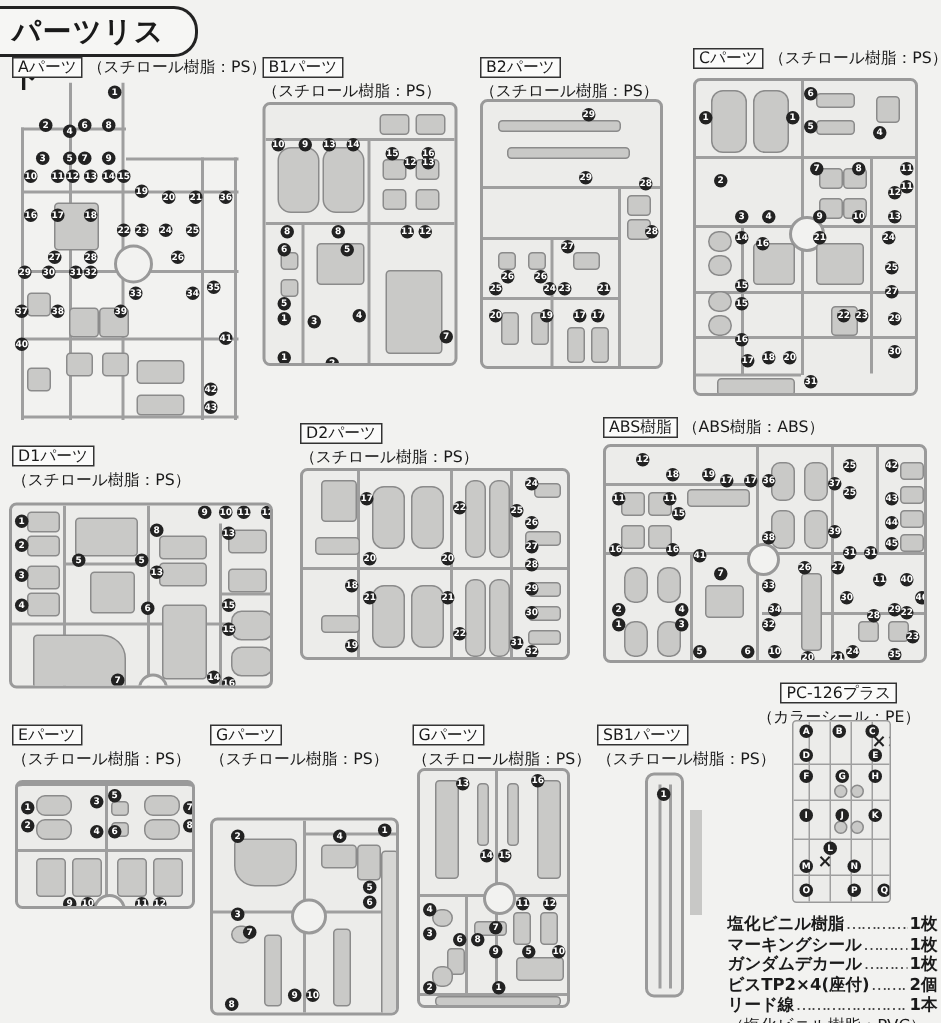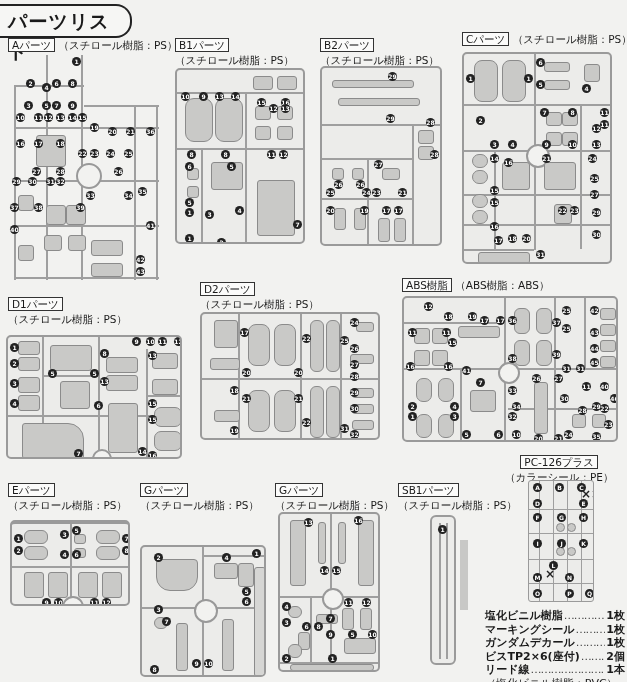--- a/index.html
+++ b/index.html
@@ -577,21 +577,21 @@
       <span>マーキングシール</span>
       <span class="dots">……………………………</span>
       <span>1枚</span>
     </div>
   <div class="acc-row">
       <span>ガンダムデカール</span>
       <span class="dots">……………………………</span>
       <span>1枚</span>
     </div>
   <div class="acc-row">
-      <span>ビスTP2×6(座付)</span>
+      <span>ビスTP2×4(座付)</span>
       <span class="dots">……………………………</span>
       <span>2個</span>
     </div>
   <div class="acc-row">
       <span>リード線</span>
       <span class="dots">……………………………</span>
       <span>1本</span>
     </div>
   <div class="acc-note">（塩化ビニル樹脂：PVC）</div>
 </div>

